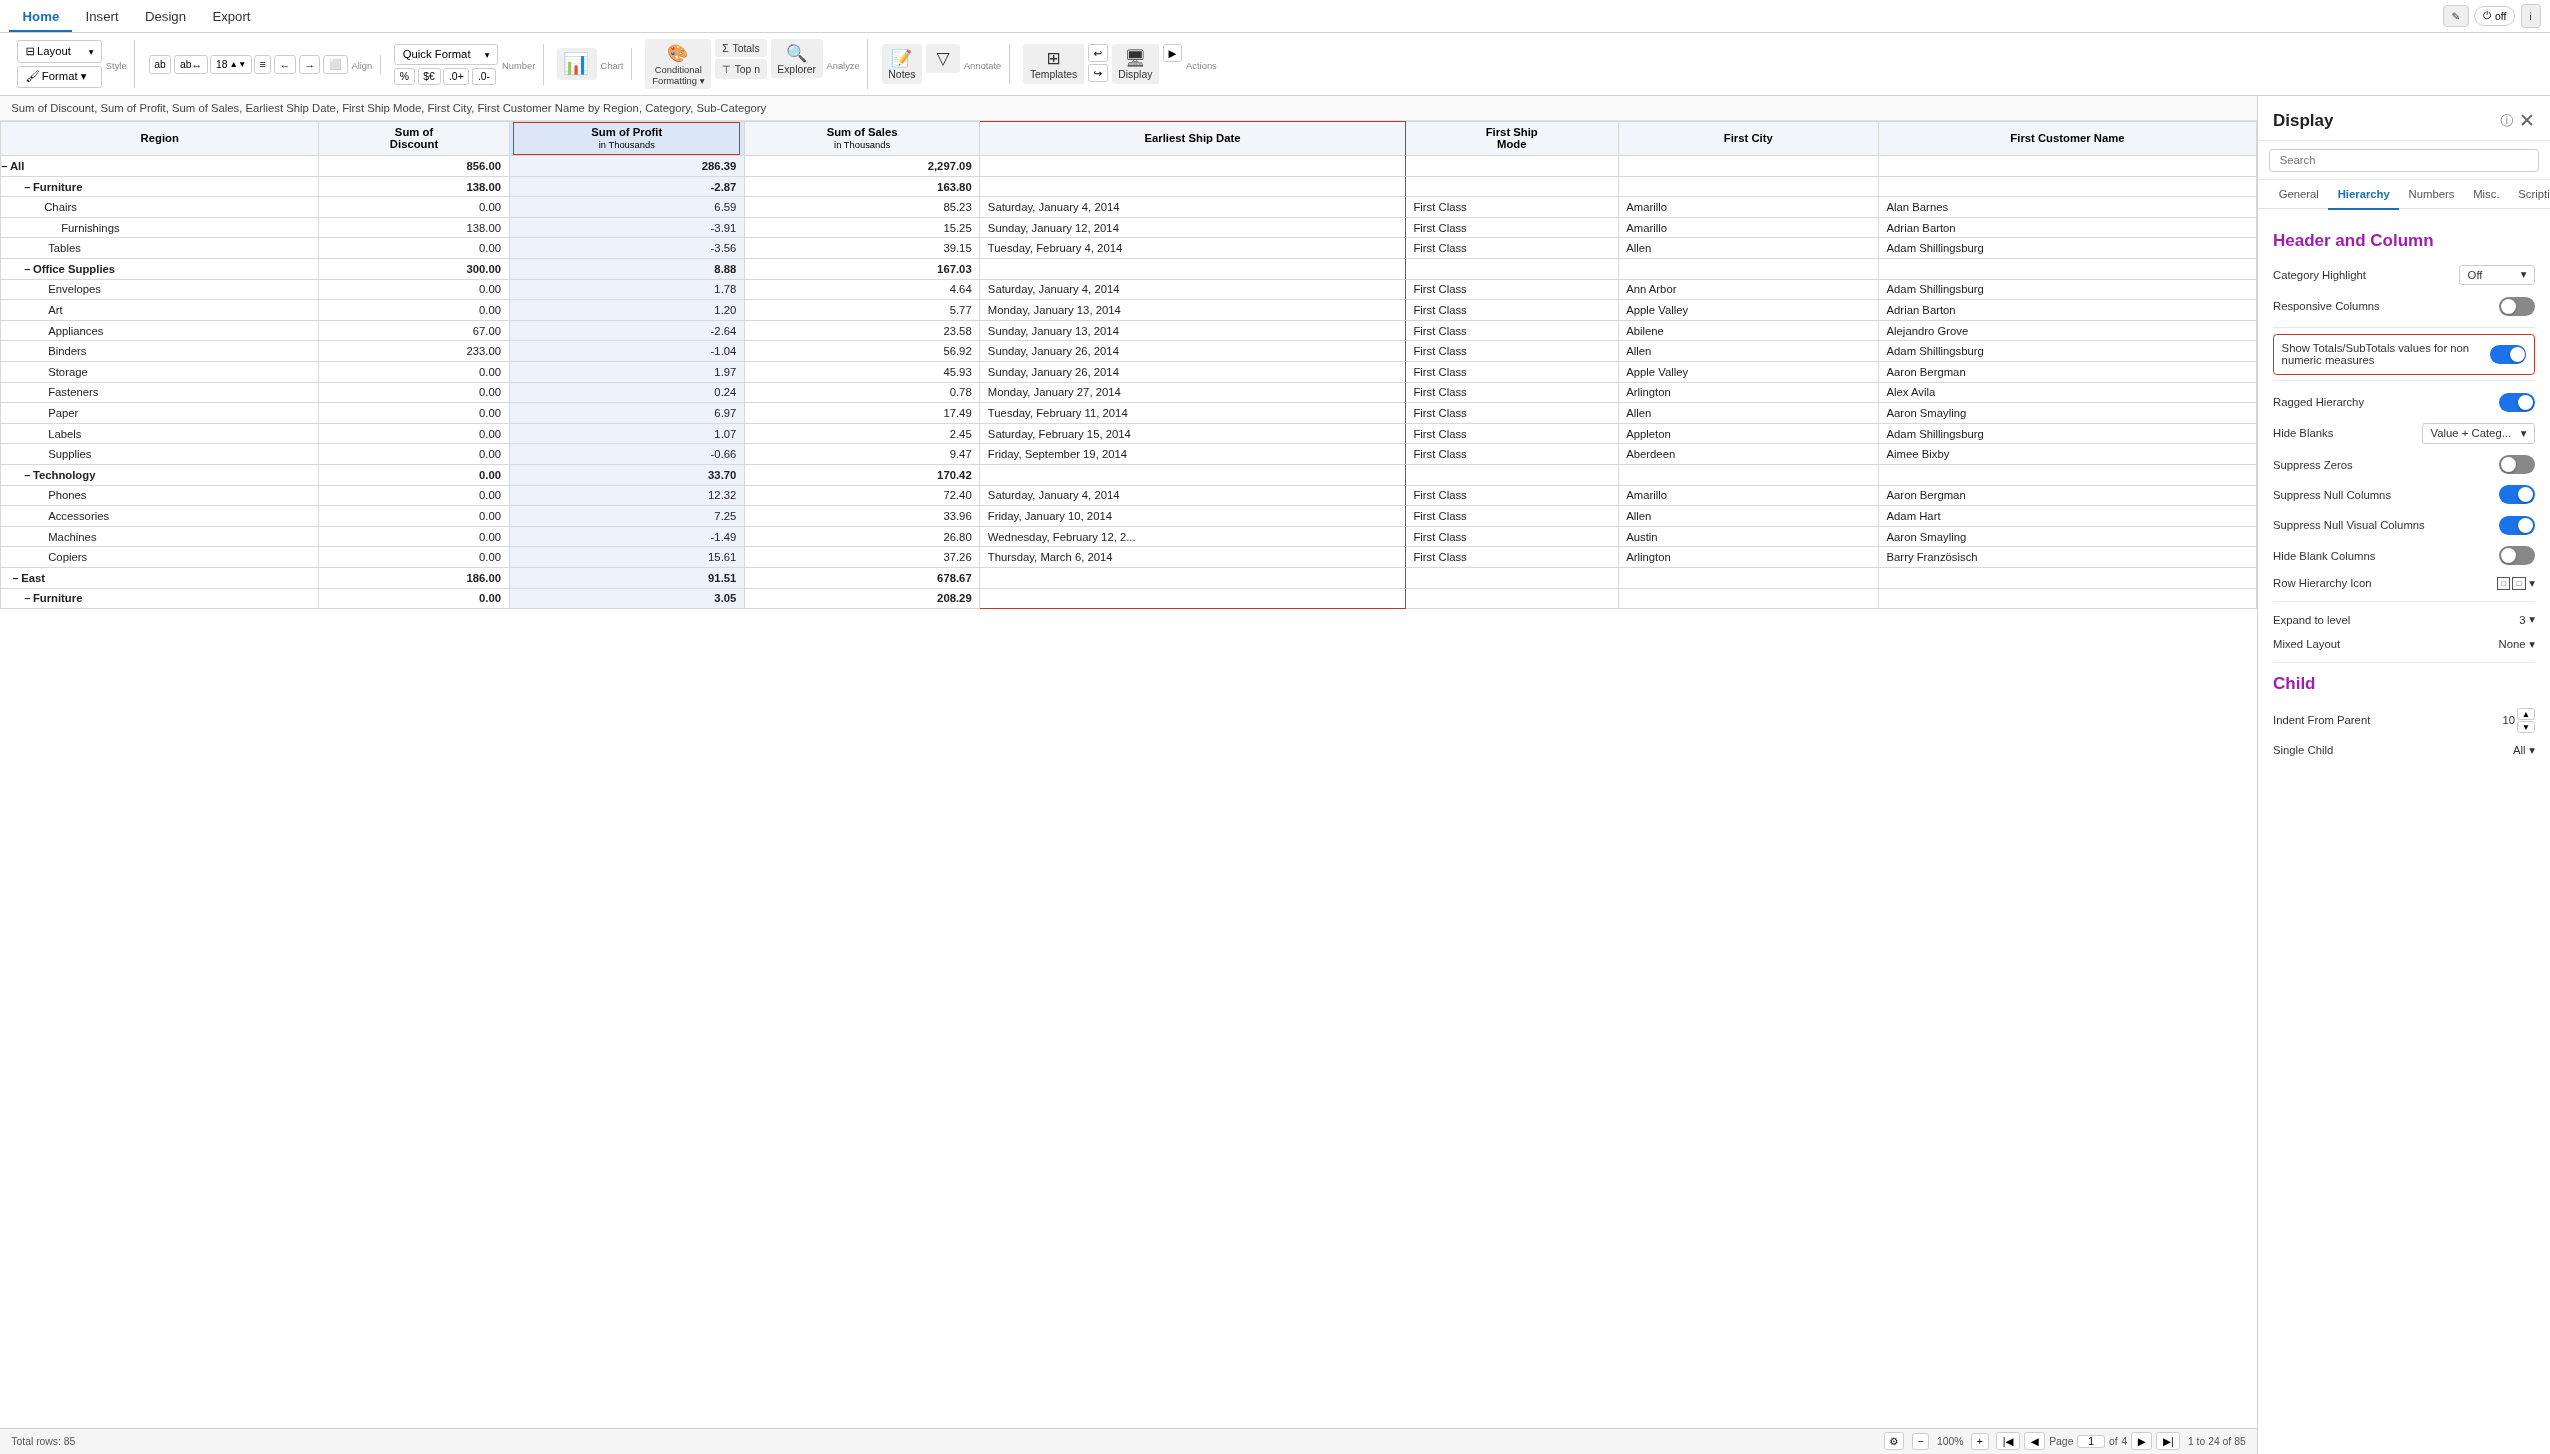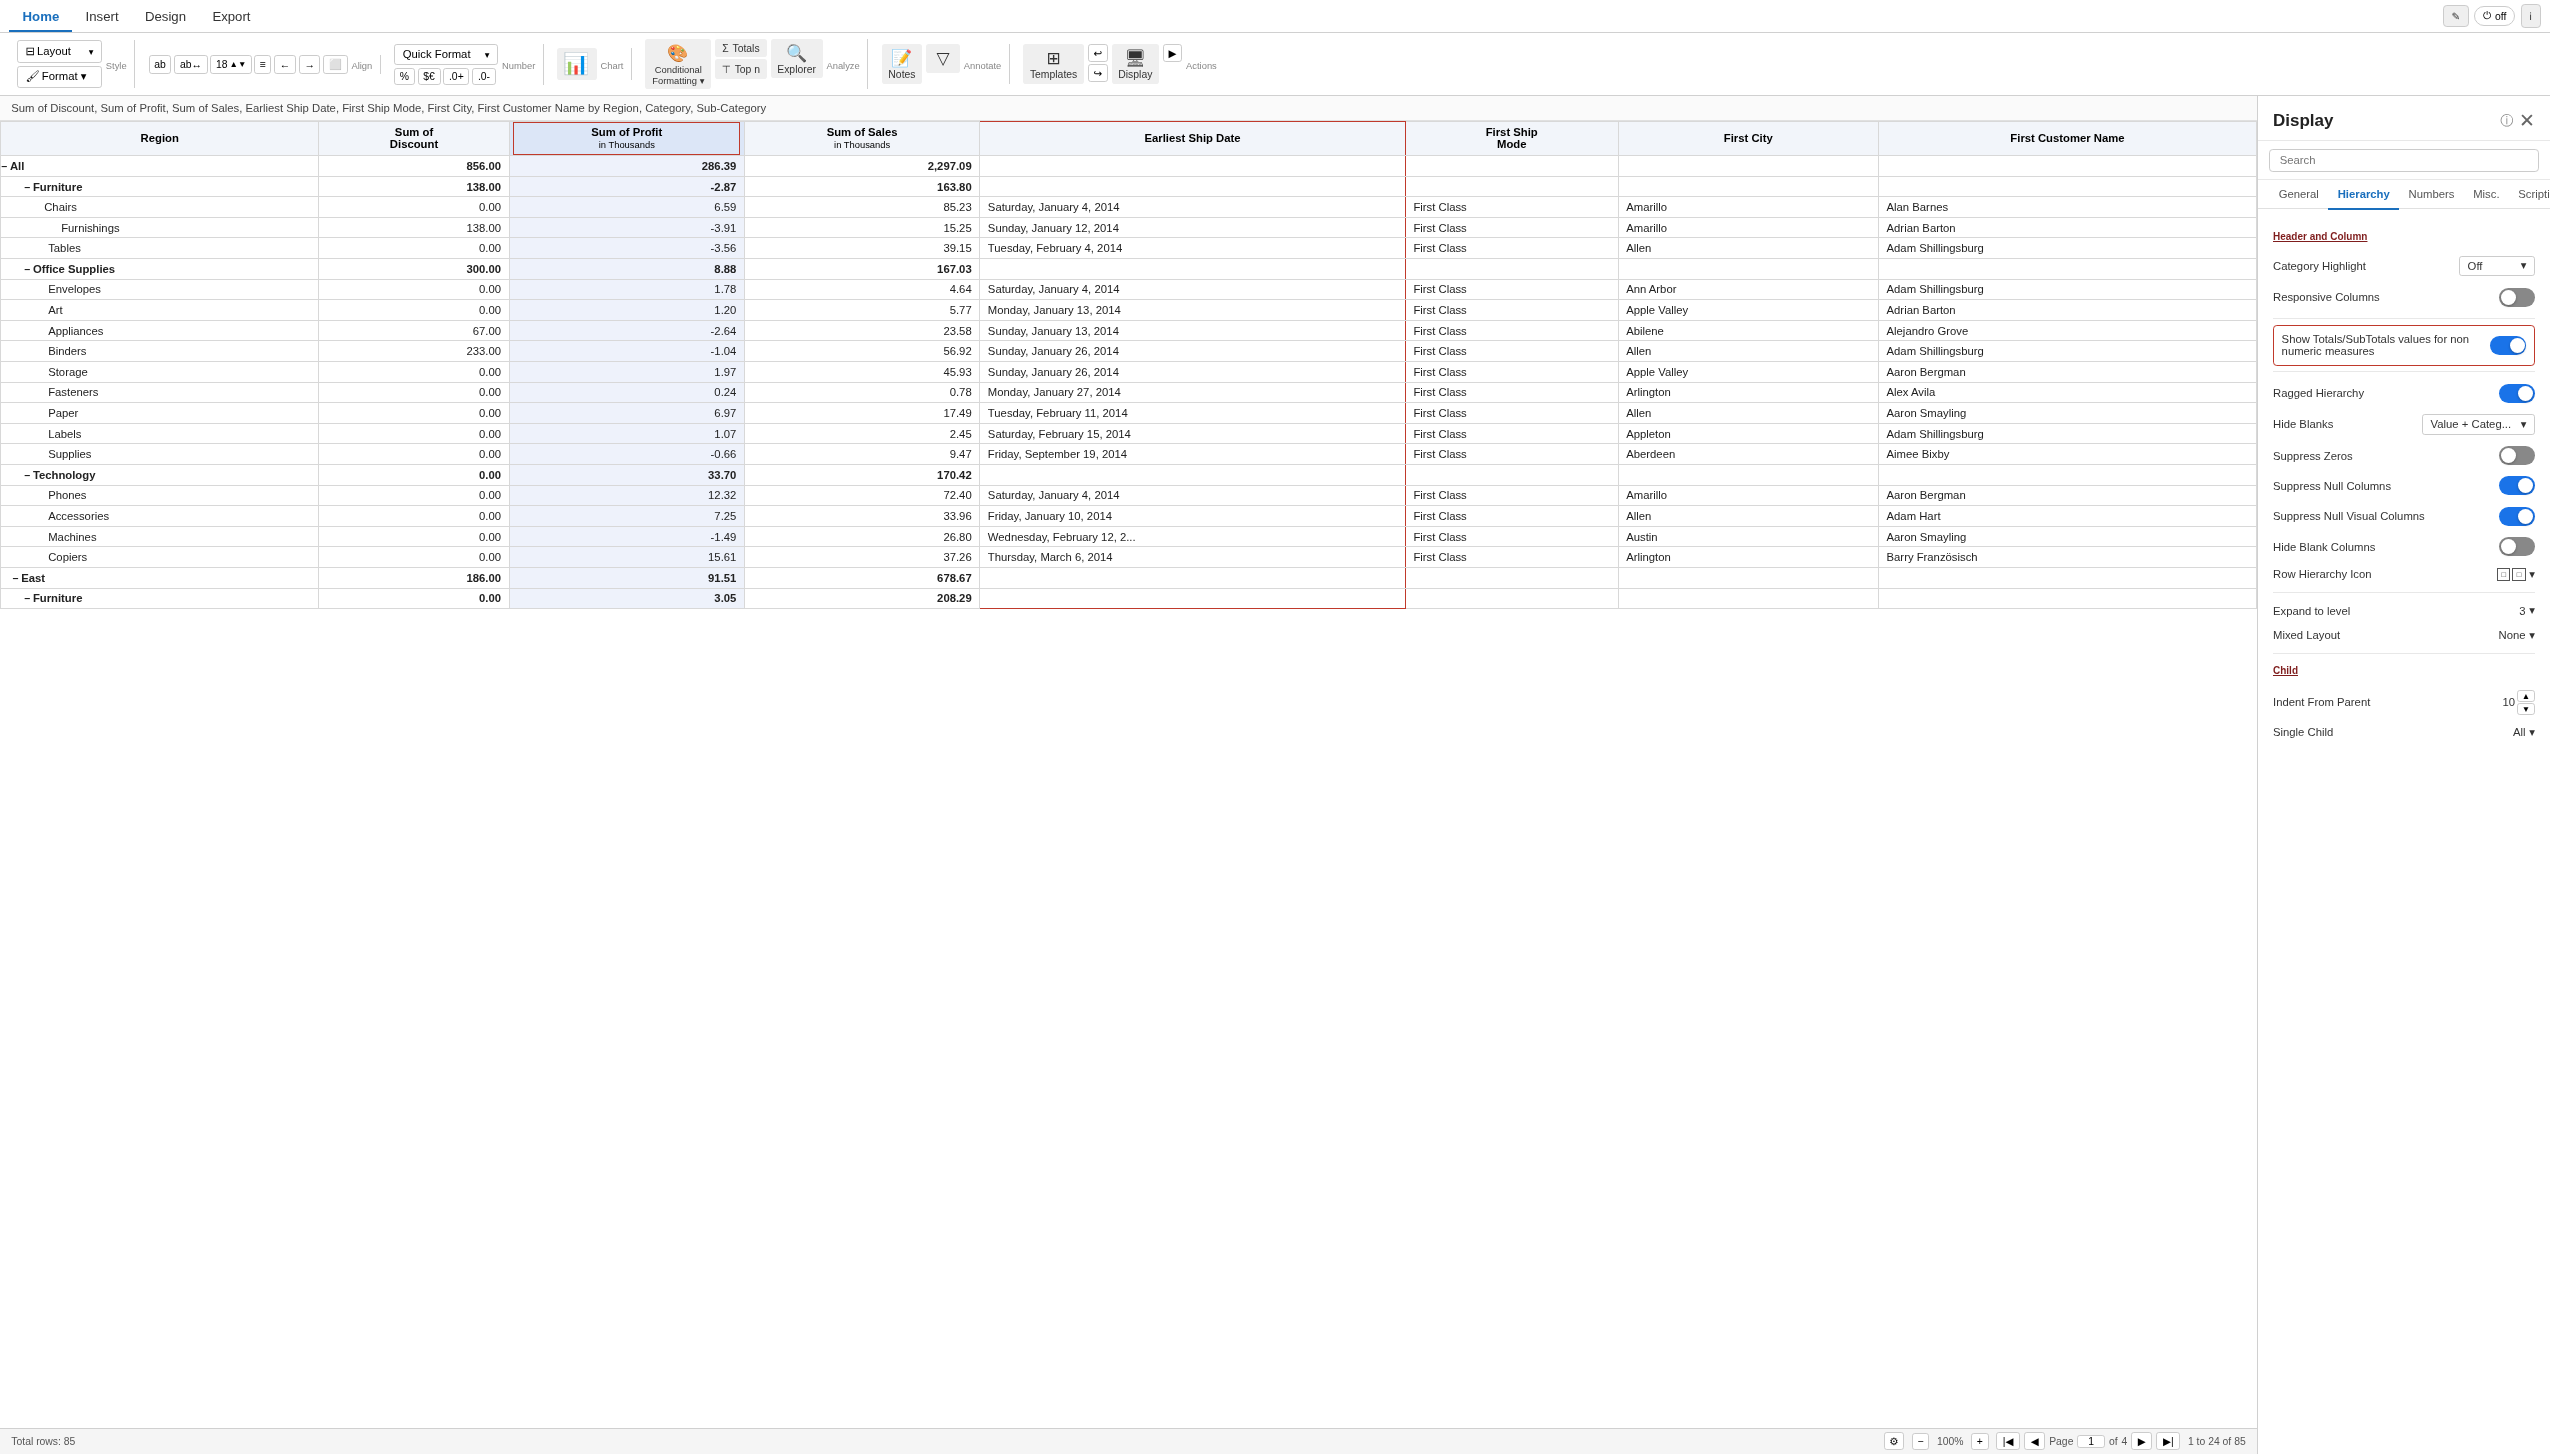--- a/index.html
+++ b/index.html
@@ -44,21 +44,21 @@
     .side-panel { width: 293px; min-width: 293px; background: #fff; border-left: 0.9px solid #d0d0d0; display: flex; flex-direction: column; overflow-y: auto; }
     .panel-header { display: flex; align-items: center; justify-content: space-between; padding: 13.2px 15px 7.6px; border-bottom: 0.9px solid #e8e8e8; }
     .panel-title { font-size: 17px; font-weight: 600; color: #222; }
     .panel-close { font-size: 19px; cursor: pointer; color: #666; }
     .panel-search { padding: 7.6px 11.3px; border-bottom: 0.9px solid #e8e8e8; }
     .panel-search input { width: 100%; padding: 4.7px 9.4px; border: 0.9px solid #ccc; border-radius: 3.8px; font-size: 11.3px; color: #888; }
     .panel-tabs { display: flex; border-bottom: 1.9px solid #e0e0e0; padding: 0 11.3px; }
     .panel-tab { padding: 7.6px 9.4px; cursor: pointer; font-size: 11.3px; color: #555; border-bottom: 2.8px solid transparent; margin-bottom: -1.9px; }
     .panel-tab.active { color: #1a6fbd; border-bottom: 2.8px solid #1a6fbd; font-weight: 600; }
     .panel-body { padding: 11.3px 15px; }
-    .panel-section { font-size: 10px; font-weight: 700; color: #7f1d1d; margin: 11.3px 0 7.6px; text-decoration: underline; }
+    .panel-section { font-size: 17px; font-weight: 700; color: #a21caf; margin: 11.3px 0 7.6px; }
     .panel-row { display: flex; align-items: center; justify-content: space-between; padding: 5.7px 0; font-size: 11.3px; color: #333; }
     .panel-row.highlighted { border: 1.9px solid #c0392b; border-radius: 3.8px; padding: 7.6px; margin: 3.8px 0; background: #fff; }
     .panel-label { color: #333; font-size: 11.3px; }
     .panel-value { color: #333; font-size: 11.3px; }
     .dropdown-sel { display: flex; align-items: center; gap: 3.8px; border: 0.9px solid #ccc; border-radius: 2.8px; padding: 2.8px 7.6px; font-size: 11.3px; cursor: pointer; min-width: 76px; justify-content: space-between; }
 
     
     .toggle { width: 36px; height: 19px; border-radius: 9.4px; display: flex; align-items: center; padding: 1.9px; cursor: pointer; transition: background 0.2s; }
     .toggle.on { background: #1a73e8; justify-content: flex-end; }
     .toggle.off { background: #888; justify-content: flex-start; }

